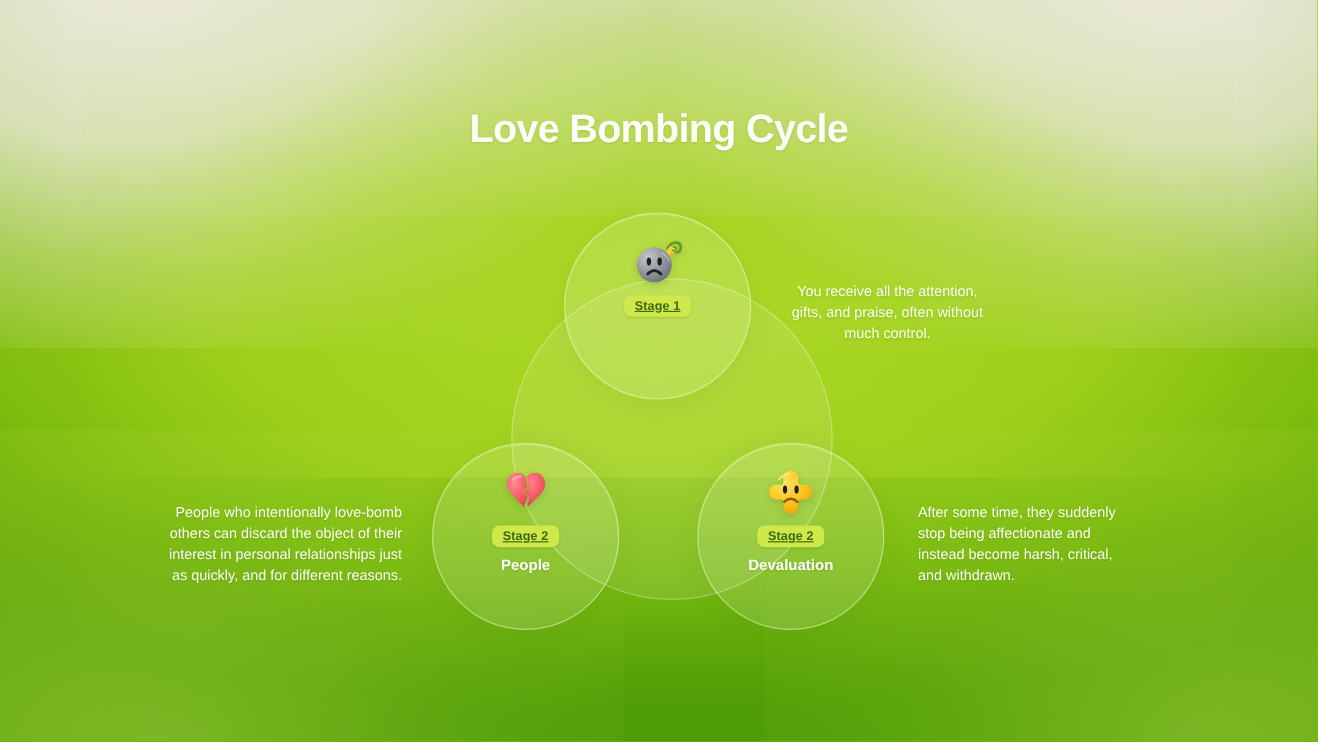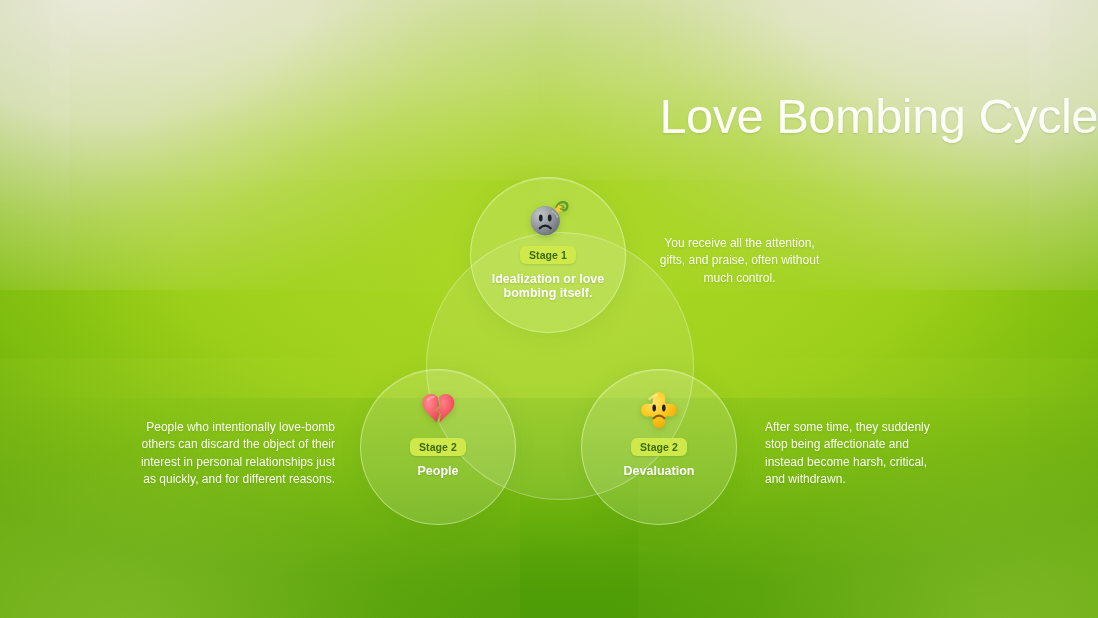--- a/index.html
+++ b/index.html
@@ -51,23 +51,23 @@
   }
   .glow-bc {
     left:50%; transform:translateX(-50%); bottom:-340px; width:1100px; height:560px;
     background:radial-gradient(ellipse at 50% 50%, rgba(60,145,6,0.55) 0%, rgba(70,155,6,0.30) 45%, rgba(90,170,8,0) 100%);
   }
 
   
   .title {
     position:absolute;
     left:0; right:0; top:88px;
-    text-align:right;
-    font-size:49px;
-    font-weight:400;
+    text-align:center;
+    font-size:33px;
+    font-weight:700;
     letter-spacing:-0.6px;
     color:#fdfdf8;
     text-shadow:0 1px 2px rgba(60,110,5,0.18);
   }
 
   
   .diagram {
     position:absolute;
     left:0; top:0; width:1098px; height:618px;
   }
@@ -111,20 +111,21 @@
     background:#cfe94b;
     color:#3f6a0c;
     font-size:10.5px;
     font-weight:600;
     letter-spacing:0.1px;
     padding:3.5px 9px 4px;
     border-radius:6px;
     line-height:1;
     box-shadow:0 1px 2px rgba(50,100,5,0.18);
     white-space:nowrap;
+    text-decoration:underline;
   }
 
   .node-label {
     margin-top:8px;
     text-align:center;
     font-size:12.5px;
     font-weight:700;
     line-height:1.12;
     color:#ffffff;
     text-shadow:0 1px 2px rgba(55,110,5,0.22);
@@ -174,21 +175,20 @@
             <stop offset="48%" stop-color="#9aa0a5"></stop>
             <stop offset="100%" stop-color="#6d7378"></stop>
           </radialGradient>
         </defs>
         <ellipse cx="21.5" cy="32" rx="2.7" ry="5" fill="#1d2024"></ellipse>
         <ellipse cx="34.5" cy="32" rx="2.7" ry="5" fill="#1d2024"></ellipse>
         <path d="M20 47 q8 -8 16 0" fill="none" stroke="#1d2024" stroke-width="3.2" stroke-linecap="round"></path>
         <path d="M38 22 q6 3 8 9" fill="none" stroke="#c9ced2" stroke-width="2.4" stroke-linecap="round" opacity="0.55"></path>
       </svg>
       <span class="badge">Stage 1</span>
-      <div class="node-label">Idealization or love bombing itself.</div>
     </div>
 
     <div class="node node-2">
       <svg class="node-emoji" viewBox="0 0 64 64">
         <defs>
           <radialGradient id="starg" cx="36%" cy="28%" r="80%">
             <stop offset="0%" stop-color="#ffe36a"></stop>
             <stop offset="52%" stop-color="#fdc91f"></stop>
             <stop offset="100%" stop-color="#e8a508"></stop>
           </radialGradient>

